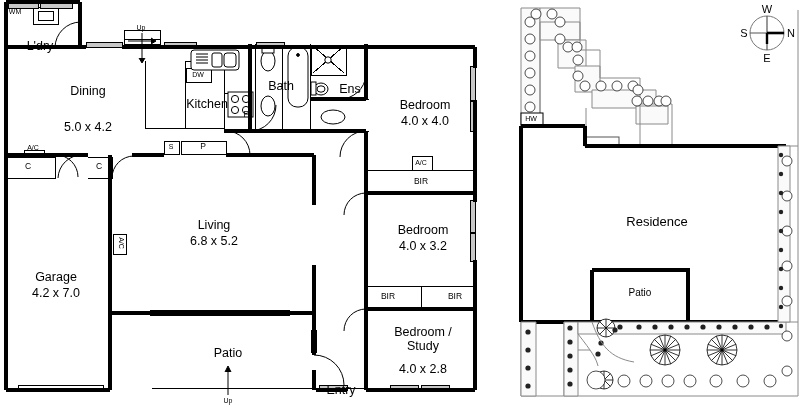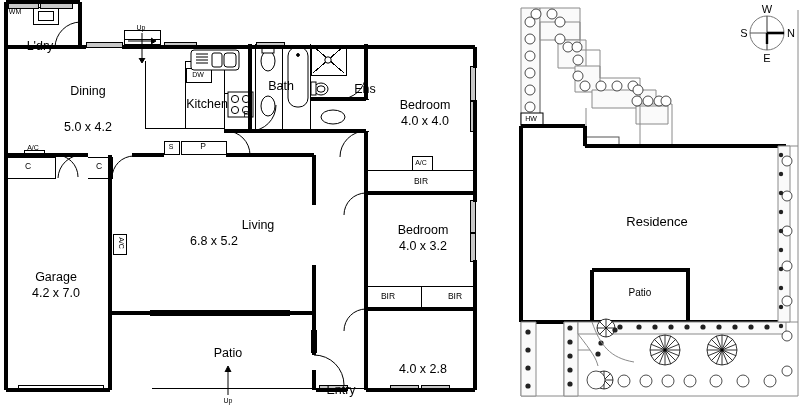--- a/index.html
+++ b/index.html
@@ -457,31 +457,33 @@
     </g>
   </svg>
 
   <div class="lbl lbl-room" style="left:40px;  top:46px;">L'dry</div>
 
   <div class="lbl lbl-room" style="left:88px;  top:91px;">Dining</div>
   <div class="lbl lbl-room" style="left:88px;  top:107px;margin-top:20px;">5.0 x 4.2</div>
 
   <div class="lbl lbl-room" style="left:207px; top:104px;">Kitchen</div>
   <div class="lbl lbl-room" style="left:281px; top:86px;">Bath</div>
-  <div class="lbl lbl-room" style="left:350px; top:89px;margin-left:15px;">Ens</div>
+  <div class="lbl lbl-room" style="left:350px; top:89px;">Ens</div>
 
   <div class="lbl lbl-room" style="left:425px; top:105px;">Bedroom</div>
   <div class="lbl lbl-room" style="left:425px; top:121px;">4.0 x 4.0</div>
 
   <div class="lbl lbl-room" style="left:423px; top:230px;">Bedroom</div>
   <div class="lbl lbl-room" style="left:423px; top:246px;">4.0 x 3.2</div>
 
+  <div class="lbl lbl-room" style="left:423px; top:339px;">Bedroom /
+Study</div>
   <div class="lbl lbl-room" style="left:423px; top:369px;">4.0 x 2.8</div>
 
-  <div class="lbl lbl-room" style="left:214px; top:225px;margin-left:44px;">Living</div>
+  <div class="lbl lbl-room" style="left:214px; top:225px;">Living</div>
   <div class="lbl lbl-room" style="left:214px; top:241px;">6.8 x 5.2</div>
 
   <div class="lbl lbl-room" style="left:56px;  top:277px;">Garage</div>
   <div class="lbl lbl-room" style="left:56px;  top:293px;">4.2 x 7.0</div>
 
   <div class="lbl lbl-room" style="left:228px; top:353px;">Patio</div>
   <div class="lbl lbl-room" style="left:341px; top:350px;margin-top:40px;">Entry</div>
 
   <div class="lbl lbl-tiny" style="left:15px;  top:12px;">WM</div>
   <div class="lbl lbl-tiny" style="left:141px; top:28px;">Up</div>

